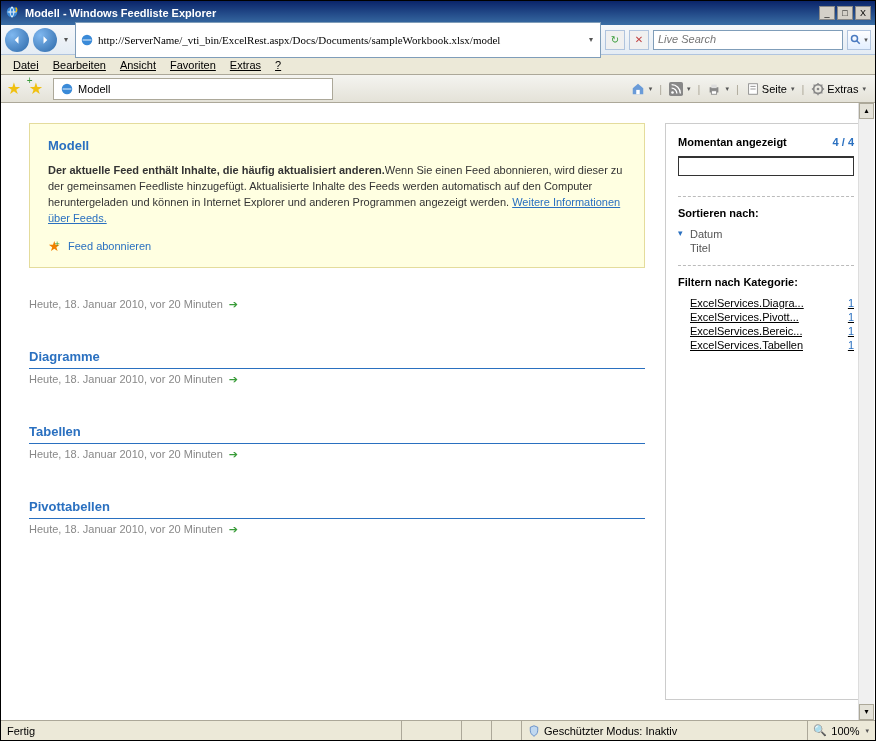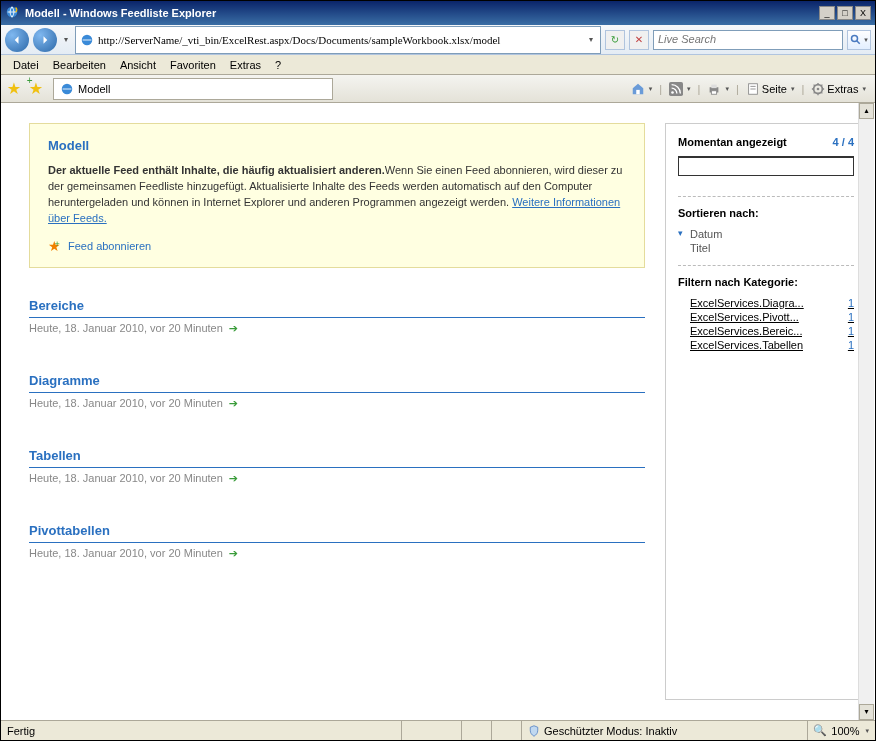--- a/index.html
+++ b/index.html
@@ -11,30 +11,30 @@
 .titlebar .title { flex: 1; font-weight: bold; font-size: 11px; }
 .titlebar .win-btn { width: 16px; height: 14px; background: #d4d0c8; border: 1px solid #888; color: #000; font-size: 9px; text-align: center; line-height: 12px; margin-left: 2px; cursor: pointer; font-family: Arial; }
 
 
 .navbar { height: 30px; background: linear-gradient(#f6f8fa, #e4ecf4); border-bottom: 1px solid #b0c4de; display: flex; align-items: center; padding: 2px 4px; gap: 4px; }
 .nav-arrow { width: 24px; height: 24px; border-radius: 50%; display: flex; align-items: center; justify-content: center; cursor: pointer; }
 .nav-back { background: radial-gradient(circle at 30% 30%, #7fb8f0, #2c68a8); }
 .nav-fwd { background: radial-gradient(circle at 30% 30%, #7fb8f0, #2c68a8); }
 .nav-arrow svg { width: 12px; height: 12px; fill: #fff; }
 .nav-drop { width: 10px; font-size: 8px; color: #555; text-align: center; cursor: pointer; }
-.url-input { flex: 1; height: 28px; border: 1px solid #7f9db9; padding: 2px 4px; font-size: 11px; display: flex; align-items: center; background: #fff; }
+.url-input { flex: 1; height: 36px; border: 1px solid #7f9db9; padding: 2px 4px; font-size: 11px; display: flex; align-items: center; background: #fff; }
 .url-input .ie-icon { width: 14px; height: 14px; margin-right: 4px; }
 .url-input input { border: none; outline: none; flex: 1; font-size: 11px; font-family: Tahoma; }
 .nav-btn { width: 20px; height: 20px; border: 1px solid #b0c4de; background: #f0f0f0; display: flex; align-items: center; justify-content: center; font-size: 10px; cursor: pointer; }
 .search-input { width: 190px; height: 20px; border: 1px solid #7f9db9; padding: 2px 4px; font-size: 11px; background: #fff; }
 .search-input input { border: none; outline: none; width: 100%; font-size: 11px; font-style: italic; color: #888; }
 .search-btn { width: 24px; height: 20px; border: 1px solid #b0c4de; background: linear-gradient(#fefefe, #e3efff); display: flex; align-items: center; justify-content: center; cursor: pointer; }
 
 
-.menubar { height: 20px; background: #ece9d8; border-bottom: 1px solid #aca899; display: flex; align-items: center; padding: 0 6px; gap: 2px; }
+.menubar { height: 20px; background: #ece9d8; border-bottom: 1px solid #aca899; display: flex; align-items: center; padding: 0 6px; gap: 2px; text-decoration: underline; }
 .menuitem { padding: 2px 6px; cursor: pointer; }
 
 
 .tabbar { height: 28px; background: linear-gradient(#f4f4f0, #e4e2d8); border-bottom: 1px solid #aca899; display: flex; align-items: center; padding: 2px 4px; gap: 4px; }
 .fav-icon { width: 18px; height: 18px; display: flex; align-items: center; justify-content: center; cursor: pointer; }
 .tabbar .star { color: #f0c010; font-size: 16px; }
 .tabbar .plus { color: #4a9c4a; font-size: 14px; position: relative; }
 .tab { height: 22px; width: 280px; background: #fff; border: 1px solid #aca899; display: flex; align-items: center; padding: 0 6px; gap: 4px; margin-left: 4px; }
 .tab .ie-small { width: 14px; height: 14px; }
 .tabbar .right { margin-left: auto; display: flex; align-items: center; gap: 2px; }
@@ -222,21 +222,20 @@
       <p>
         <b>Der aktuelle Feed enthält Inhalte, die häufig aktualisiert anderen.</b><span>Wenn Sie einen Feed abonnieren, wird dieser zu der gemeinsamen Feedliste hinzugefügt. Aktualisierte Inhalte des Feeds werden automatisch auf den Computer heruntergeladen und können in Internet Explorer und anderen Programmen angezeigt werden. </span><a href="#" class="link">Weitere Informationen über Feeds.</a>
       </p>
       <div class="subscribe">
         <span class="sub-icon">★<span class="plus-ov">+</span></span>
         <a href="#">Feed abonnieren</a>
       </div>
     </div>
 
     <div class="feed-item">
-      <h3><a href="#" style="color:#2a70c0;text-decoration:none">Bereiche</a></h3>
       <div class="date">
         <span>Heute, 18. Januar 2010, vor 20 Minuten</span>
         <span class="arrow-r">➔</span>
       </div>
     </div>
     <div class="feed-item">
       <h3><a href="#" style="color:#2a70c0;text-decoration:none">Diagramme</a></h3>
       <div class="date">
         <span>Heute, 18. Januar 2010, vor 20 Minuten</span>
         <span class="arrow-r">➔</span>

